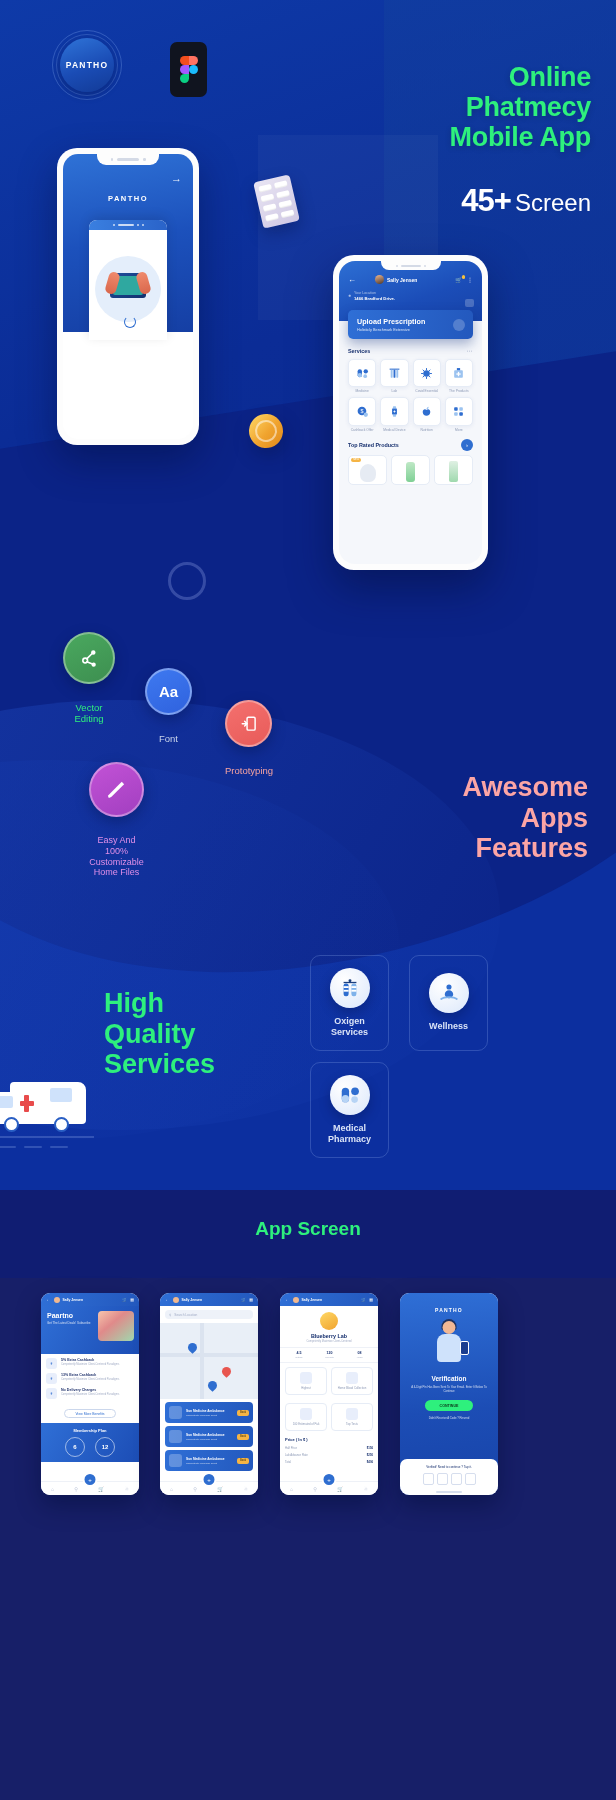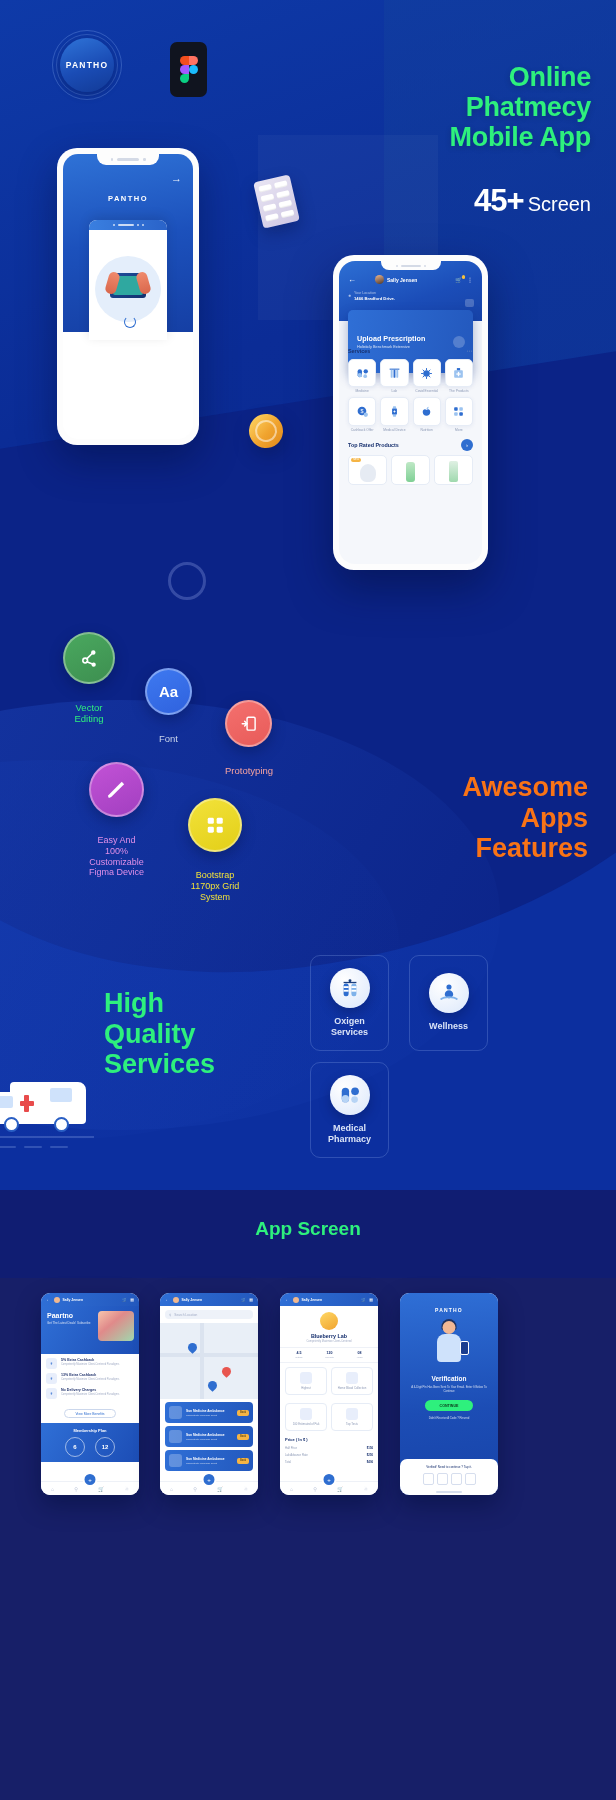--- a/index.html
+++ b/index.html
@@ -100,21 +100,21 @@
     letter-spacing: -.3px;
     text-shadow: 0 2px 6px rgba(0,0,0,.18);
   }
   .hero-sub {
     position: absolute; right: 25px; top: 183px;
     text-align: right;
     color: #ffffff;
     font-size: 23px; font-weight: bold;
   }
   .hero-sub .num { font-size: 31px; letter-spacing: -1px; }
-  .hero-sub .lbl { font-size: 20px; font-weight: normal; margin-left: 4px; }
+  .hero-sub .lbl { font-size: 24px; font-weight: normal; margin-left: 4px; }
 
   
   .phone1 {
     position: absolute; left: 57px; top: 148px;
     width: 142px; height: 297px;
     background: #fdfdfd; border-radius: 20px;
     box-shadow: 0 16px 38px rgba(3,14,60,.45);
     padding: 6px;
   }
   .phone1 .screen {
@@ -239,21 +239,21 @@
   .p2-pin { color: rgba(255,255,255,.6); font-size: 5px; margin-top: 1px; }
   .p2-loc-t1 { color: rgba(255,255,255,.6); font-size: 3.6px; }
   .p2-loc-t2 { color: #fff; font-size: 4.2px; font-weight: bold; margin-top: 1px; }
   .p2-grid-ic {
     position: absolute; right: 8px; top: 38px;
     width: 9px; height: 8px; background: rgba(255,255,255,.22); border-radius: 2px;
   }
   .p2-upload {
     position: absolute; left: 9px; right: 9px; top: 49px;
     background: linear-gradient(100deg,#2f6fd6,#2358bd);
-    border-radius: 5px; padding: 24px 9px;
+    border-radius: 5px; padding: 7px 9px;
     box-shadow: 0 5px 12px rgba(10,40,120,.35);
   }
   .p2-upload-t { color: #fff; font-size: 7.2px; font-weight: bold; }
   .p2-upload-s { color: rgba(255,255,255,.82); font-size: 3.8px; margin-top: 2px; }
   .p2-upload-ic {
     position: absolute; right: 8px; top: 50%; transform: translateY(-50%);
     width: 12px; height: 12px; border-radius: 50%; background: rgba(255,255,255,.22);
   }
   .p2-body { position: absolute; left: 0; right: 0; top: 86px; bottom: 0; padding: 0 9px; }
   .p2-sec-row { display: flex; align-items: center; justify-content: space-between; margin-bottom: 5px; }
@@ -371,21 +371,21 @@
   .feat-easy .circ { height: 55px; background: linear-gradient(155deg,#c252d6,#a23fc0); }
   .feat-easy .lbl { color: #e08fe8; font-size: 9px; }
 
   .feat-boot { left: 188px; top: 798px; width: 54px; }
   .feat-boot .circ { height: 54px; background: linear-gradient(155deg,#f2e23a,#e3cf18); }
   .feat-boot .lbl { color: #f2e23a; font-size: 9px; }
 
   
   .h-awesome {
     position: absolute; right: 28px; top: 772px; text-align: right;
-    color: #f97316; font-size: 27px; font-weight: bold; line-height: 1.13;
+    color: #fca5a5; font-size: 27px; font-weight: bold; line-height: 1.13;
   }
   .h-high {
     position: absolute; left: 104px; top: 988px; text-align: left;
     color: #2ef07d; font-size: 27px; font-weight: bold; line-height: 1.13;
   }
   .h-appscreen {
     position: absolute; left: 0; right: 0; top: 1218px; text-align: center;
     color: #2ef07d; font-size: 19px; font-weight: bold;
   }
 
@@ -803,39 +803,24 @@
   <div class="feat feat-easy">
     <div class="circ">
       <svg viewBox="0 0 24 24" fill="#fff">
           <path d="M3 18.5L4 21l2.5-1L20 6.5 17.5 4 3 18.5z"></path>
         </svg>
     </div>
     <div class="lbl">
       <div>Easy And</div>
       <div>100%</div>
       <div>Customizable</div>
-      <div>Figma Device</div>
-    </div>
-  </div>
-
-  <div class="feat feat-boot">
-    <div class="circ">
-      <svg viewBox="0 0 24 24" fill="#fff">
-          <rect x="4" y="4" width="6.5" height="6.5" rx="1.5"></rect>
-          <rect x="13.5" y="4" width="6.5" height="6.5" rx="1.5"></rect>
-          <rect x="4" y="13.5" width="6.5" height="6.5" rx="1.5"></rect>
-          <rect x="13.5" y="13.5" width="6.5" height="6.5" rx="1.5"></rect>
-        </svg>
-    </div>
-    <div class="lbl">
-      <div>Bootstrap</div>
-      <div>1170px Grid</div>
-      <div>System</div>
-    </div>
-  </div>
+      <div>Home Files</div>
+    </div>
+  </div>
+
 
   <div class="h-awesome">
     <div>Awesome</div>
     <div>Apps</div>
     <div>Features</div>
   </div>
 
   <div class="h-high">
     <div>High</div>
     <div>Quality</div>

